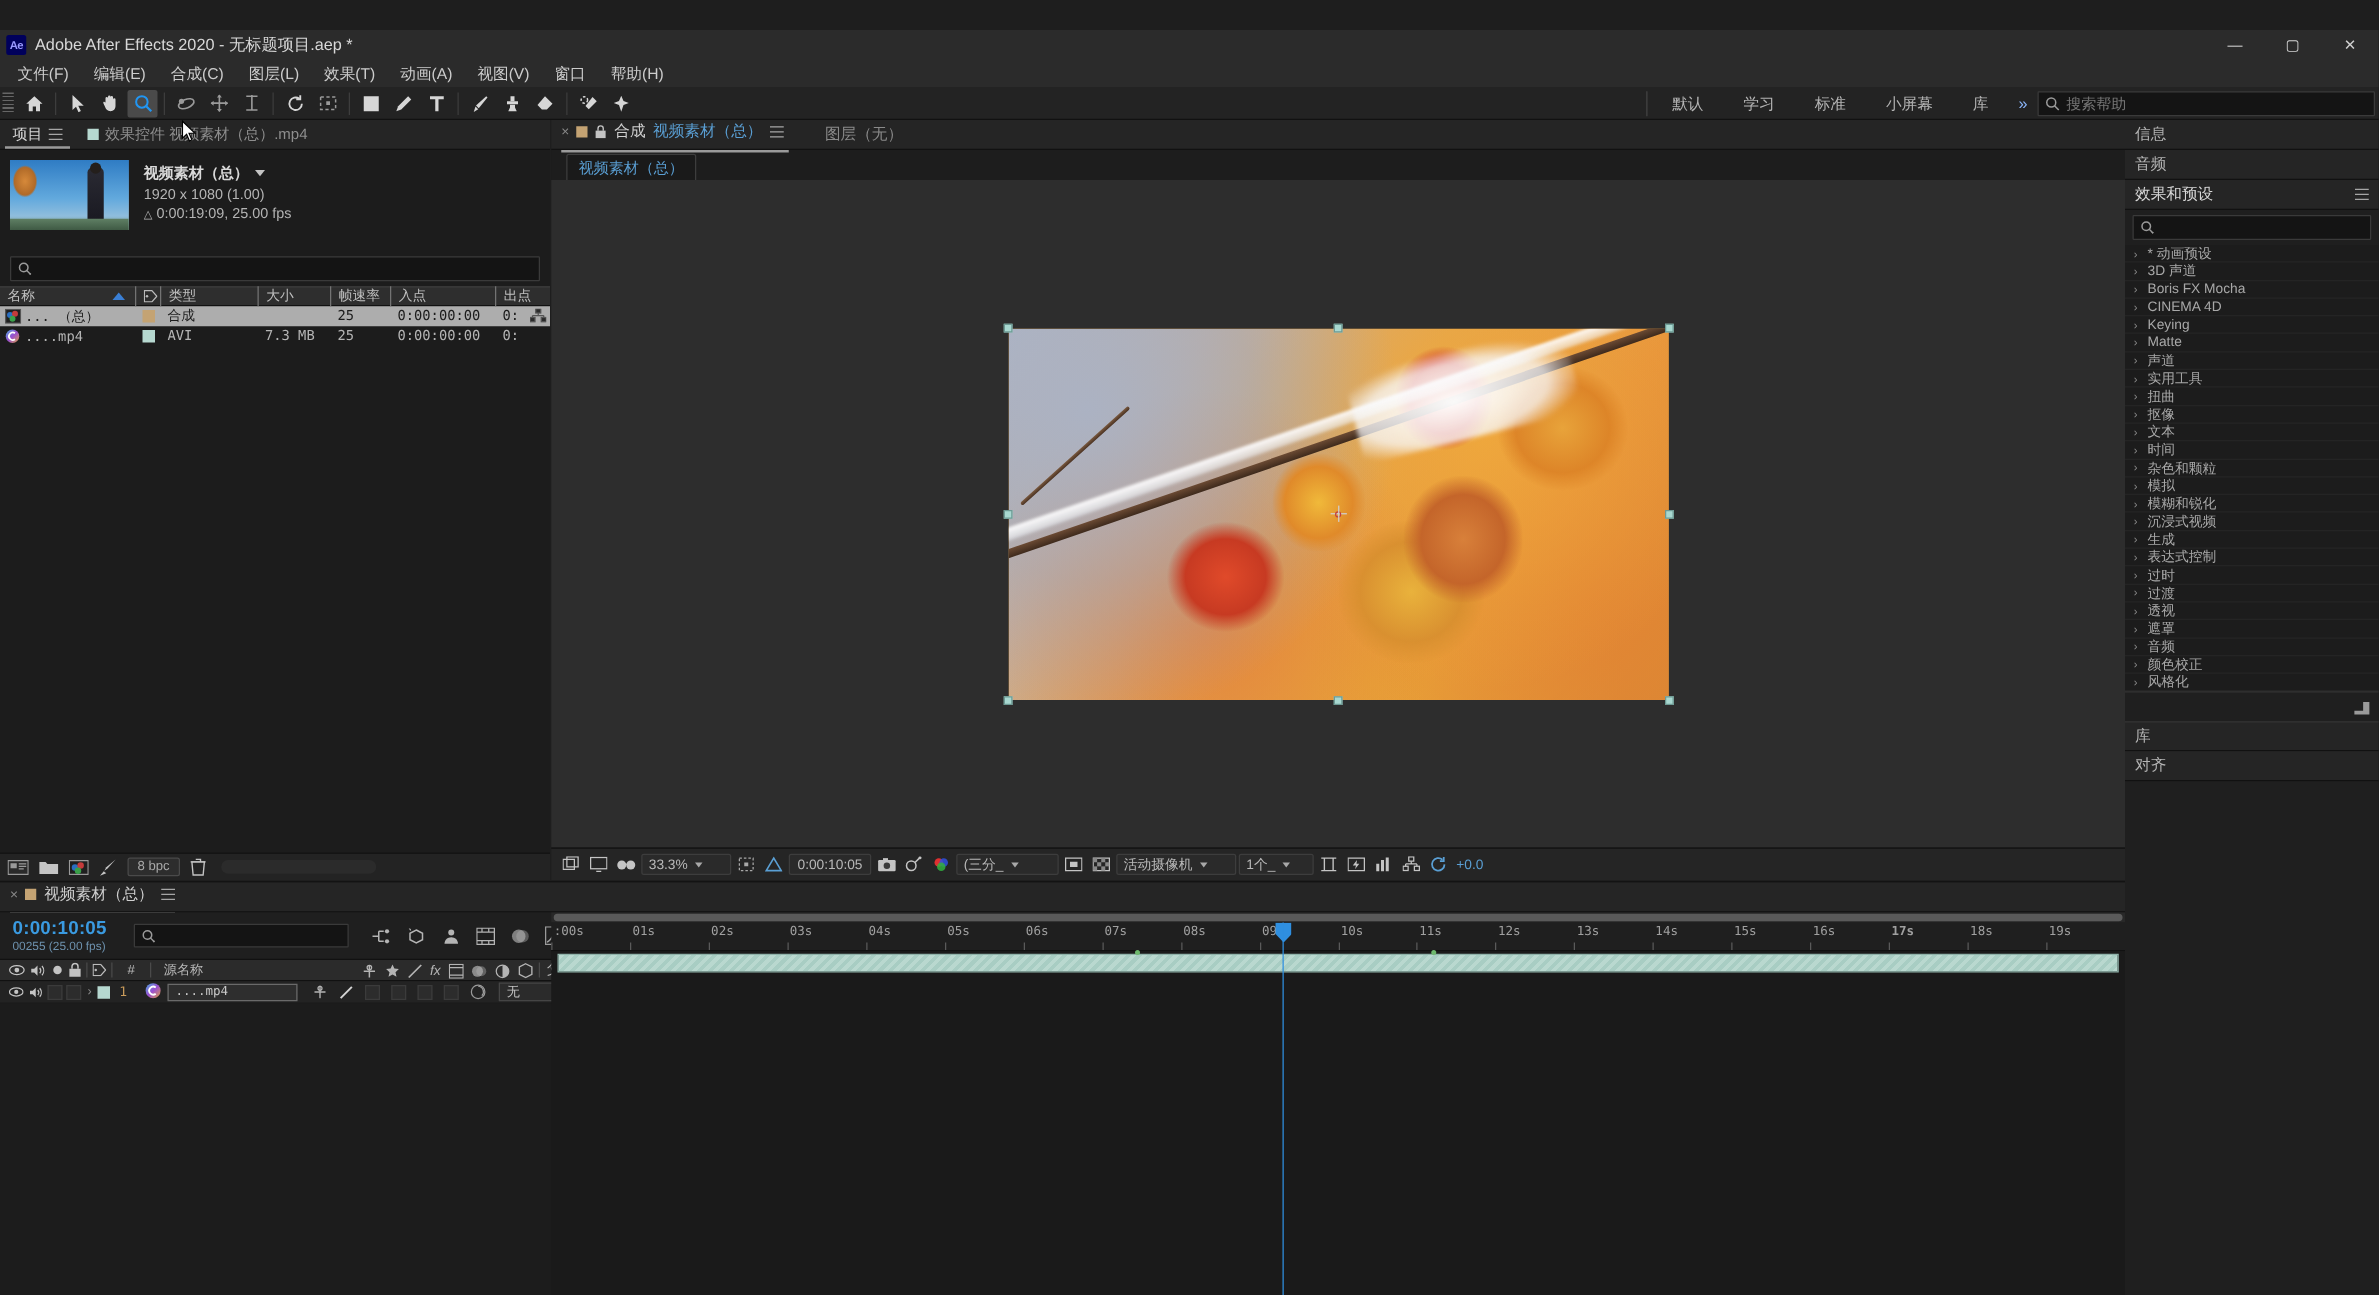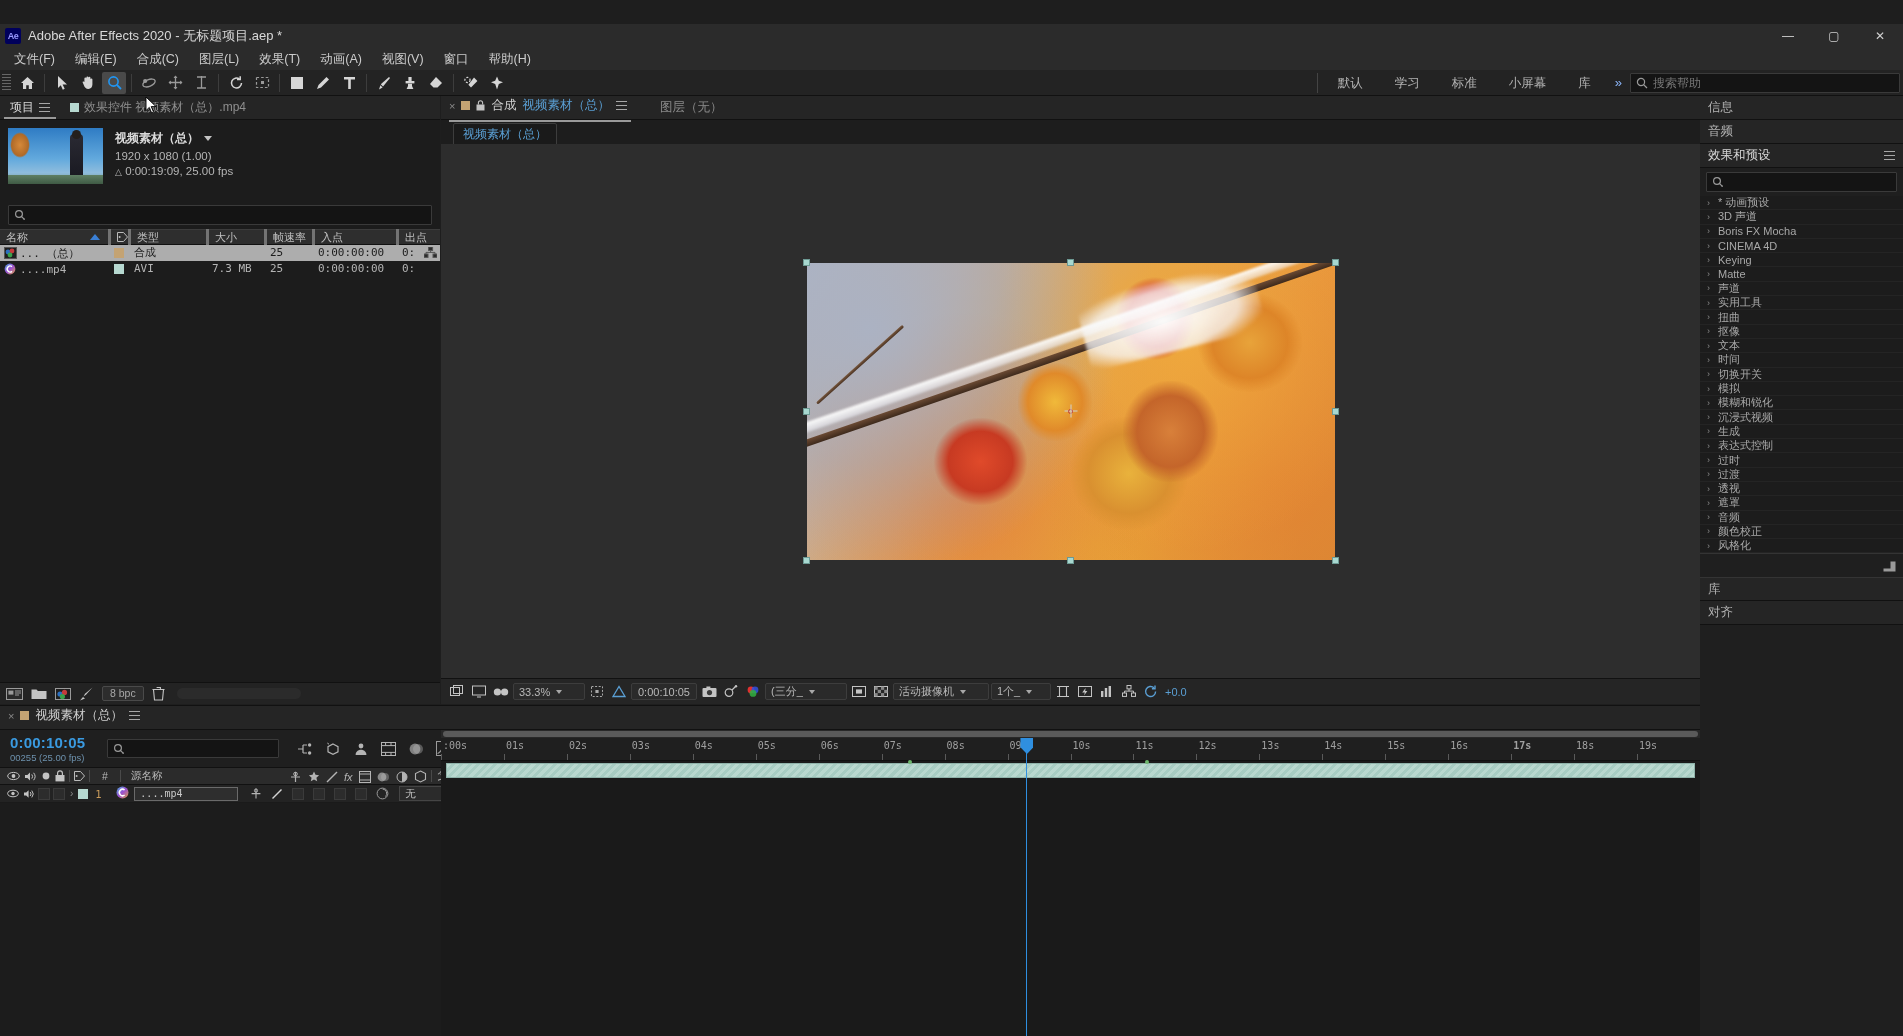--- a/index.html
+++ b/index.html
@@ -140,21 +140,21 @@
   .srchbar input {
     flex: 1; background: transparent; border: none; outline: none;
     color: #b0b0b0; font-size: 11.5px; font-family: inherit; padding-left: 4px;
   }
 
   .tbl-head {
     display: flex; height: 16px; background: #2e2e2e; border-top: 1px solid #3c3c3c;
     border-bottom: 1px solid #111; align-items: center; font-size: 11px; color: #c0c0c0;
   }
   .th {
-    padding-left: 6px; border-left: 3px solid #737373; height: 16px;
+    padding-left: 6px; border-left: 1px solid #737373; height: 16px;
     line-height: 16px; position: relative; overflow: hidden; white-space: nowrap;
   }
   .th:first-child { border-left: none; }
   .sort-ar {
     position: absolute; right: 8px; top: 5px; width: 0; height: 0;
     border-left: 5px solid transparent; border-right: 5px solid transparent;
     border-bottom: 6px solid #3a7fd5;
   }
   .trow {
     display: flex; height: 16px; align-items: center; font-size: 11px;
@@ -905,21 +905,21 @@
         <div class="fx-row">
           <span class="arr-r">›</span>
           <span>文本</span>
         </div>
         <div class="fx-row">
           <span class="arr-r">›</span>
           <span>时间</span>
         </div>
         <div class="fx-row">
           <span class="arr-r">›</span>
-          <span>切换开关</span>
+          <span>杂色和颗粒</span>
         </div>
         <div class="fx-row">
           <span class="arr-r">›</span>
           <span>模拟</span>
         </div>
         <div class="fx-row">
           <span class="arr-r">›</span>
           <span>模糊和锐化</span>
         </div>
         <div class="fx-row">

